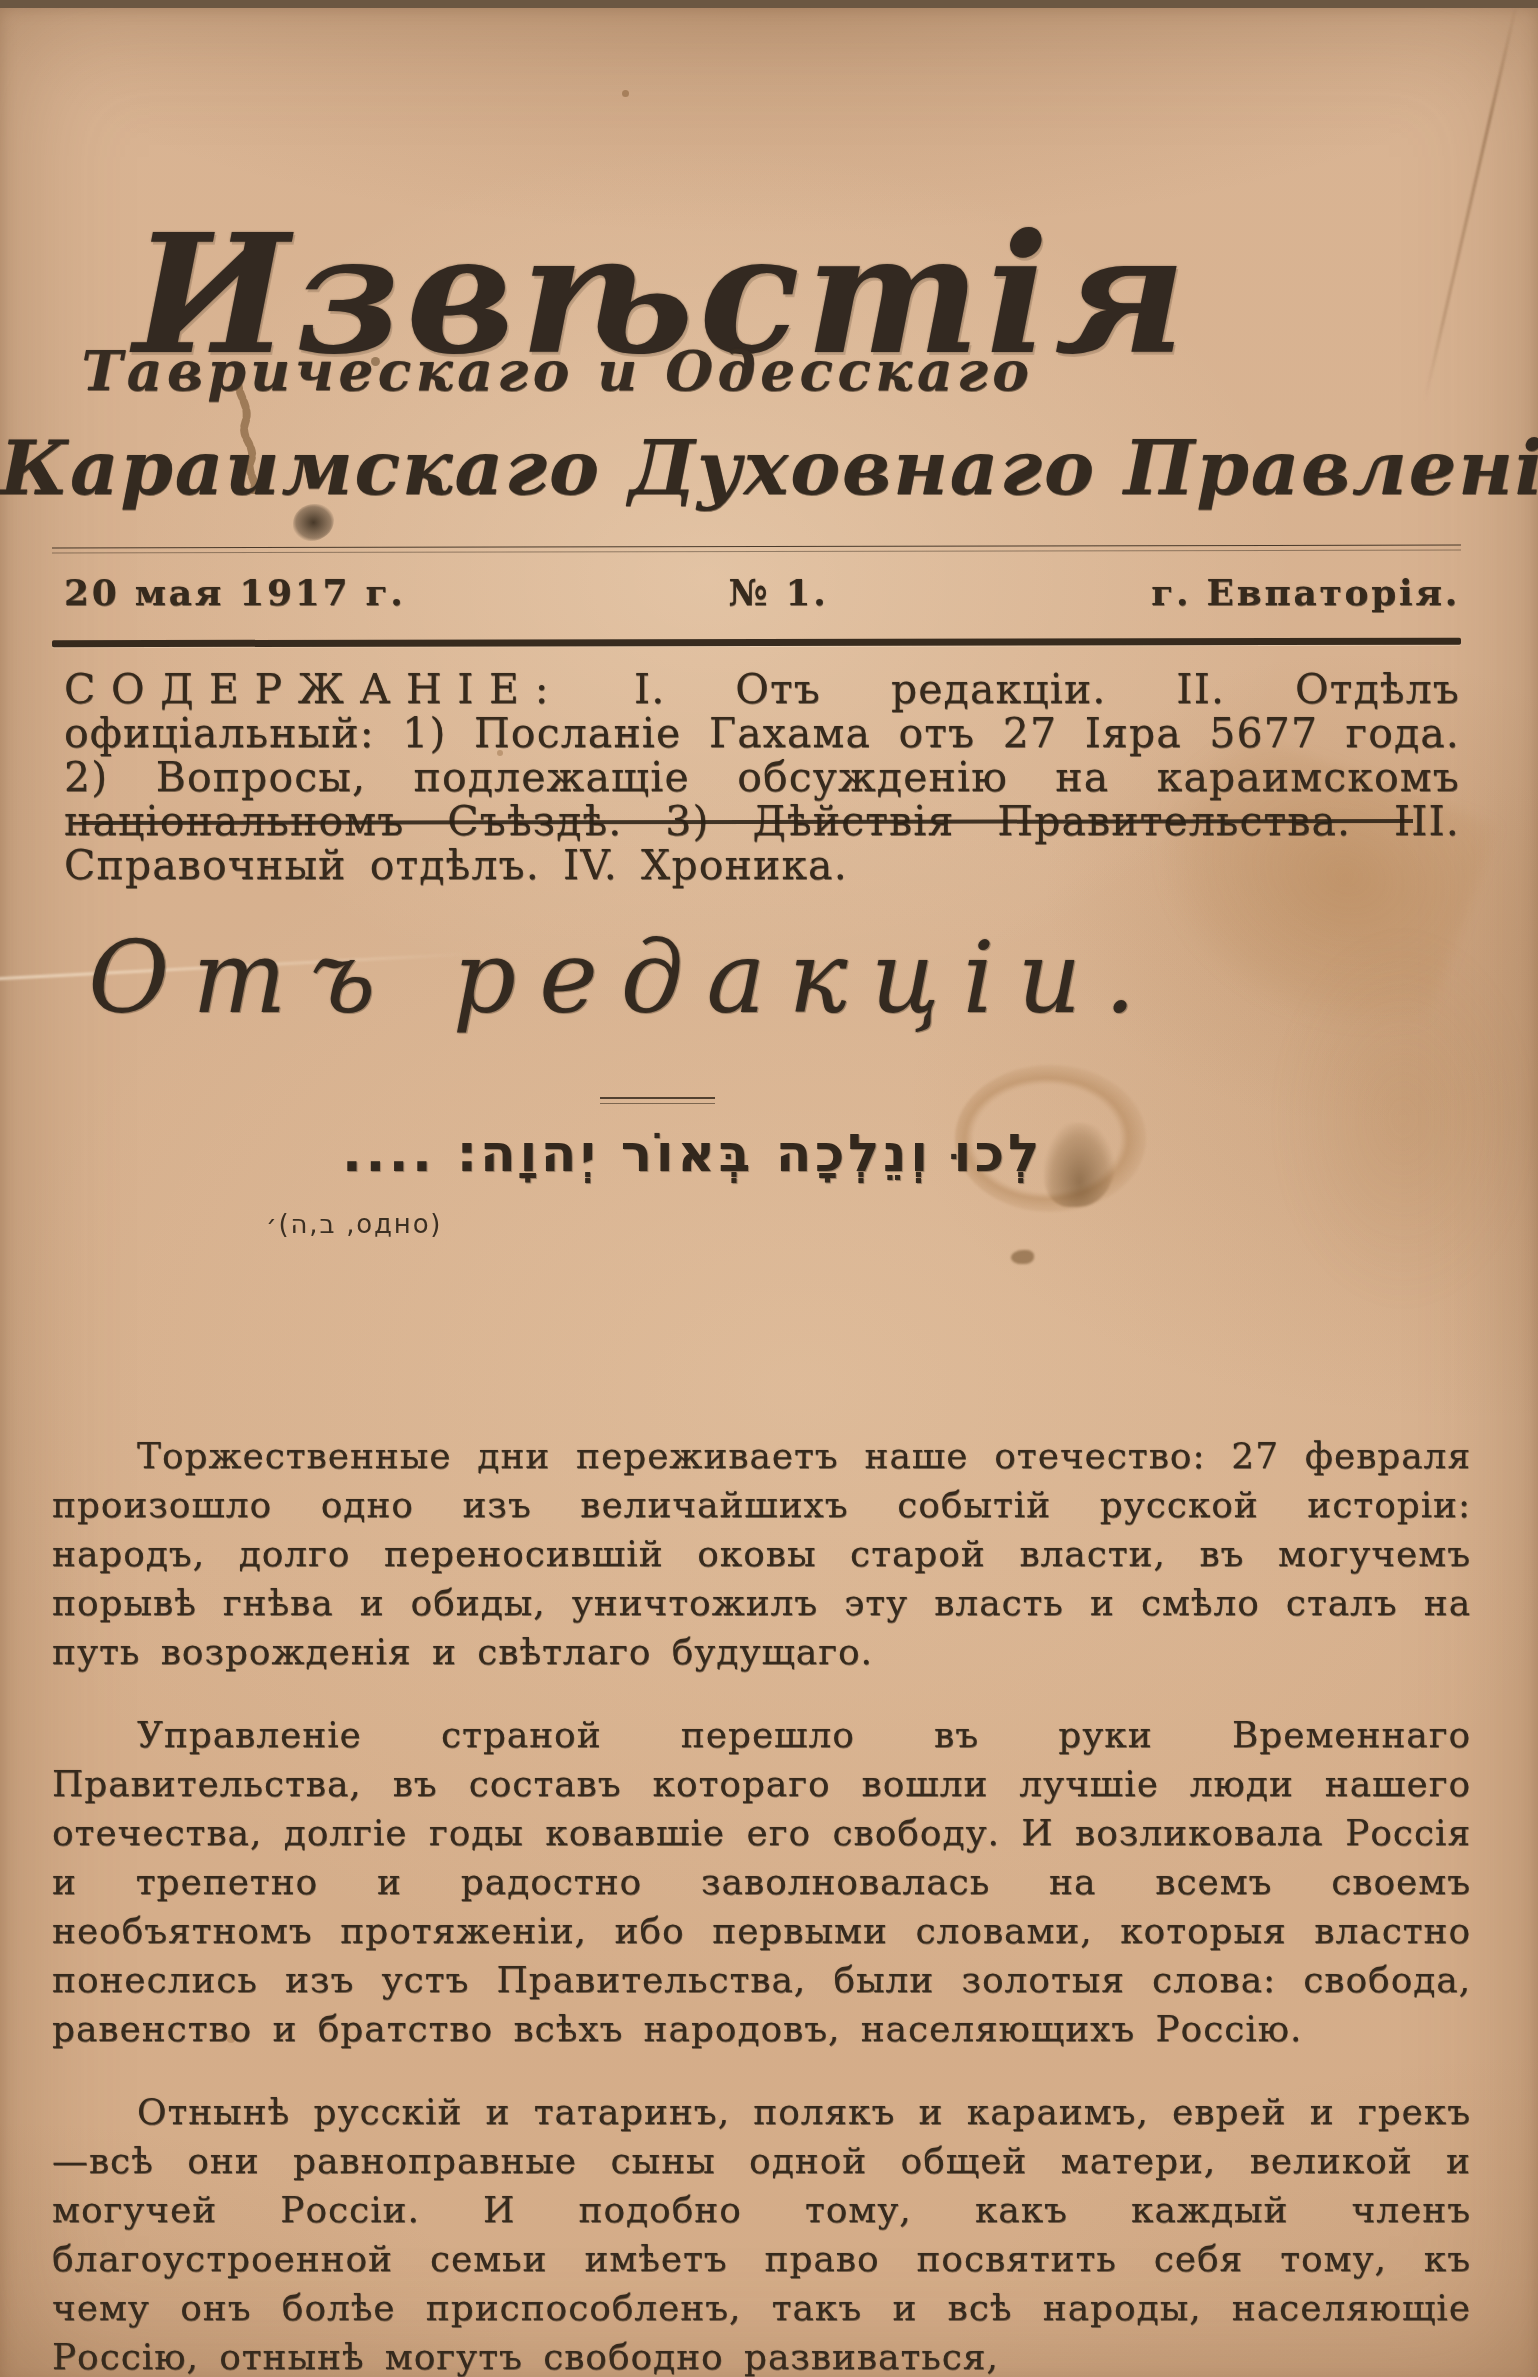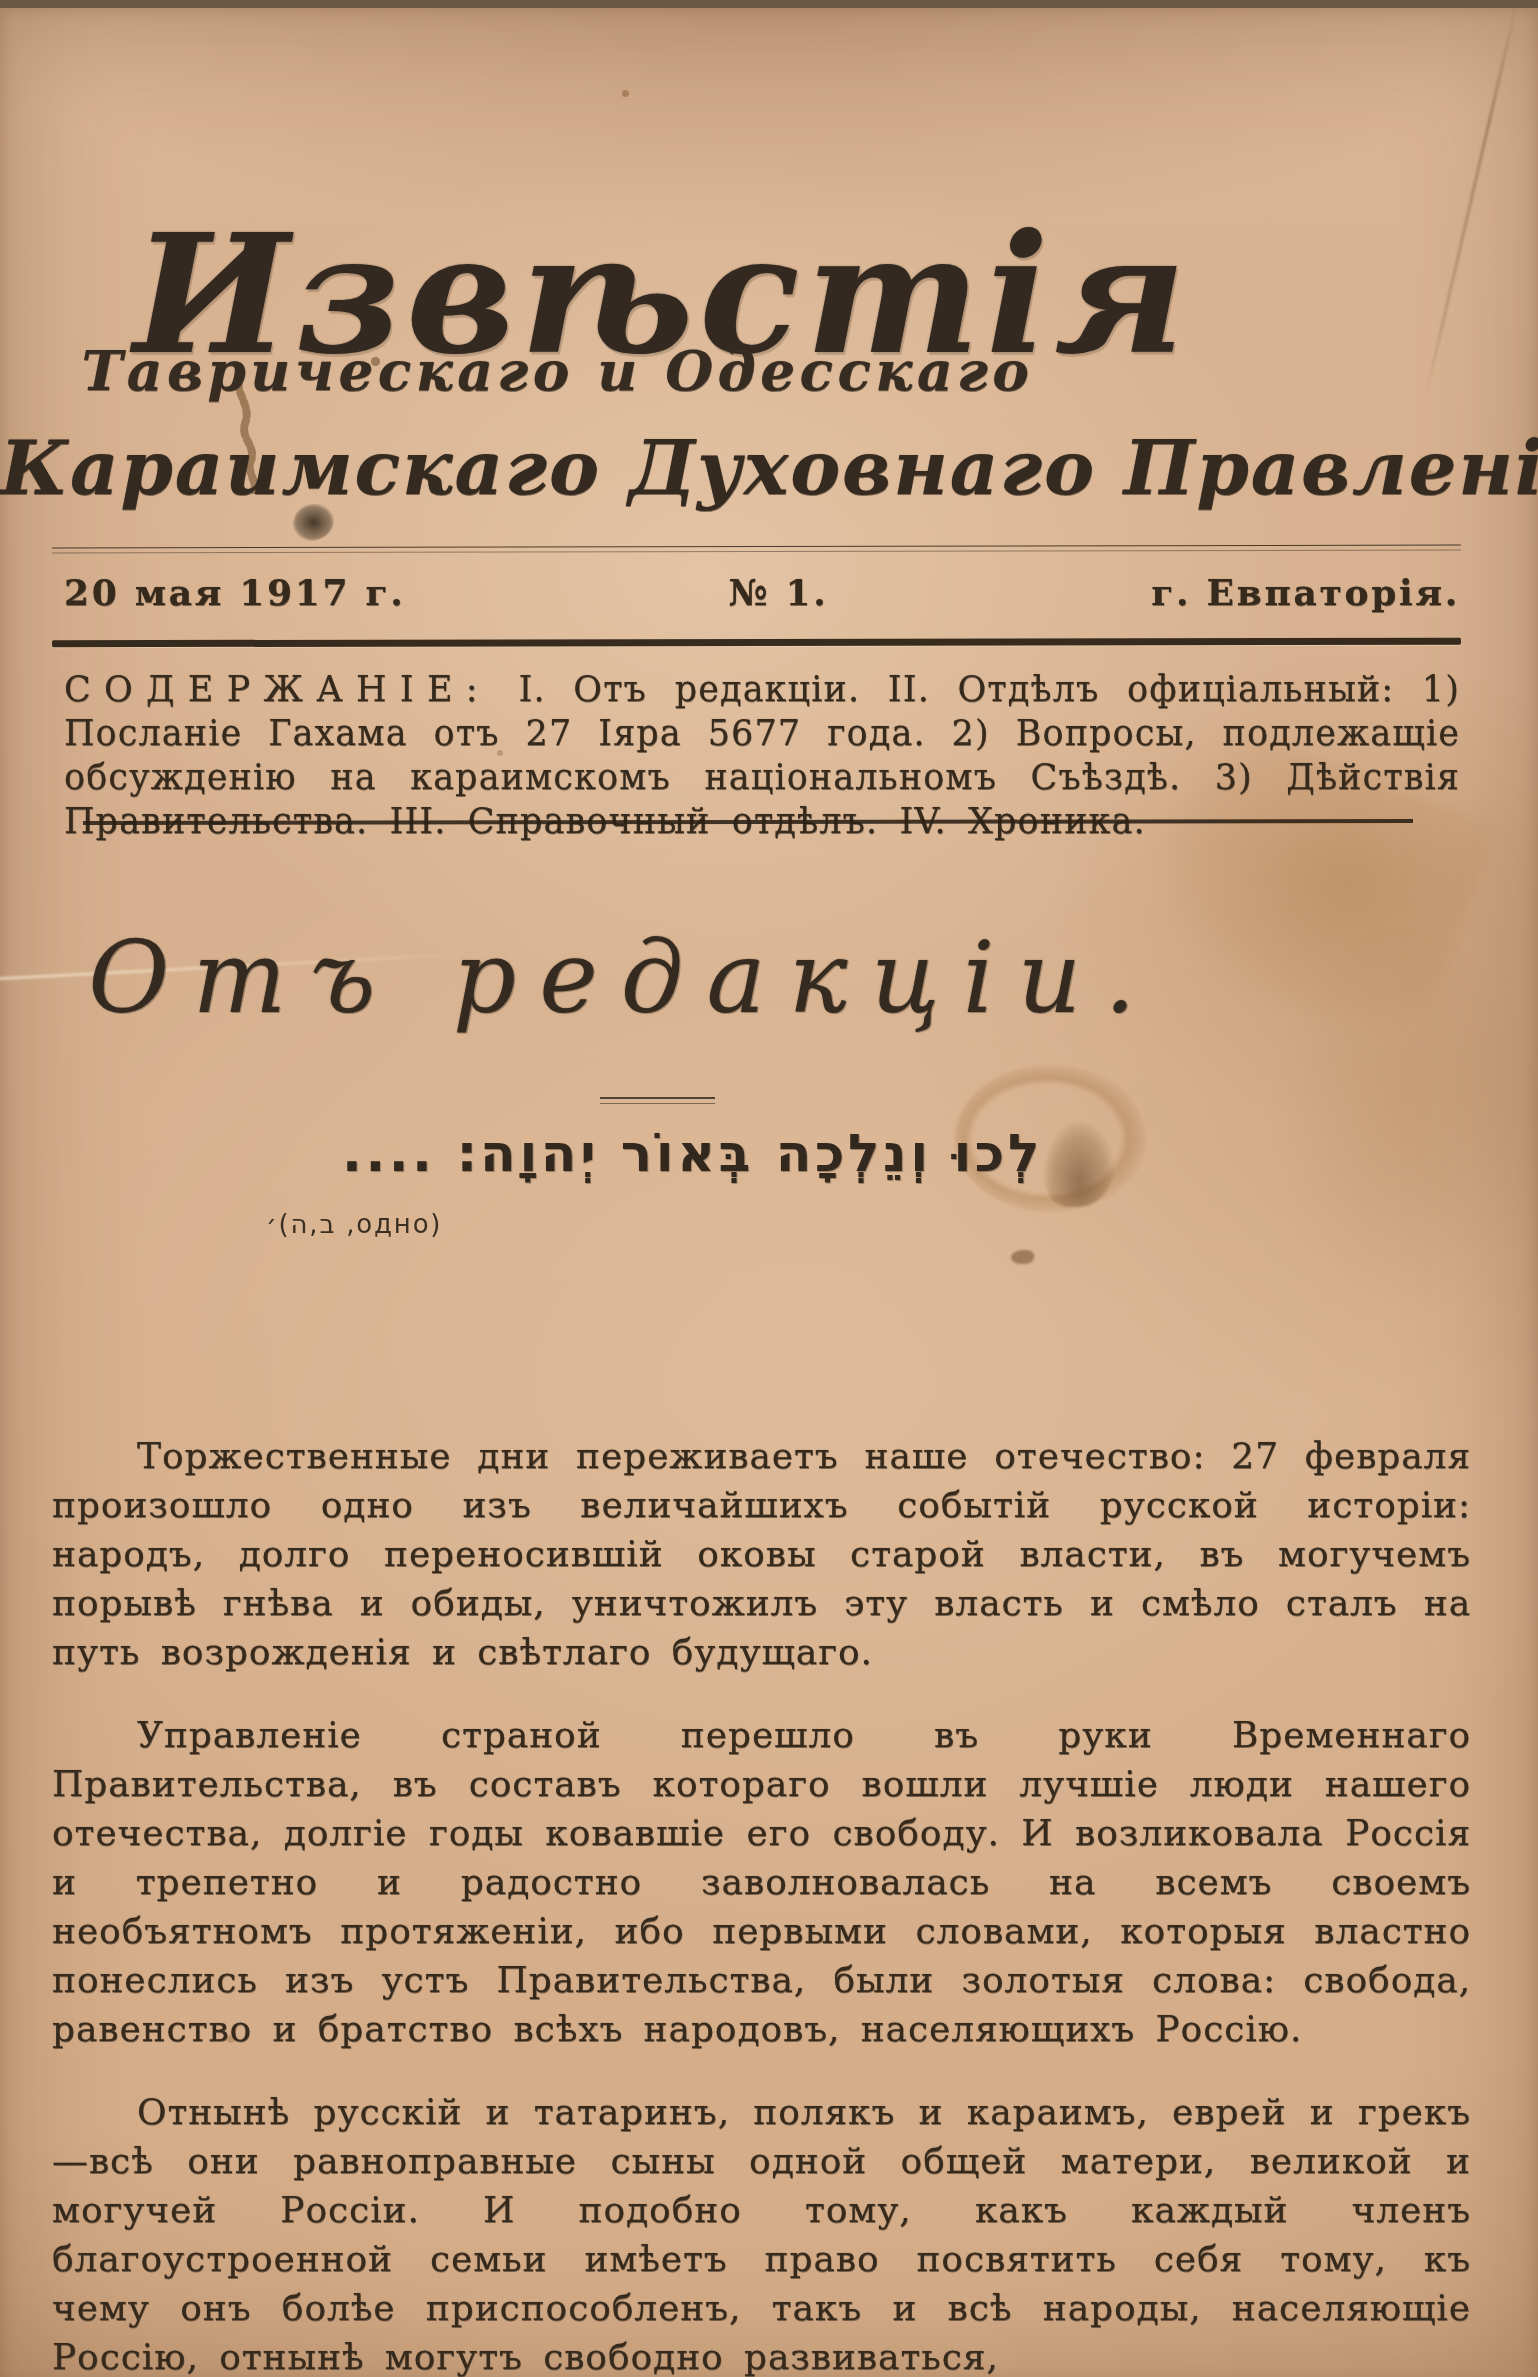--- a/index.html
+++ b/index.html
@@ -60,21 +60,21 @@
     position:absolute; top:631px; left:52px; width:1409px; height:7px;
     background:rgba(40,30,20,.92);
     border-radius:1.8px;
     transform:rotate(-0.1deg);
     box-shadow:0 0.9px 0 rgba(255,240,220,.35);
   }
 
   
   .contents{
     position:absolute; top:659px; left:64px; width:1396px;
-    font-size:35px; line-height:44px; letter-spacing:1.1px; word-spacing:9px;
+    font-size:41px; line-height:44px; letter-spacing:1.1px; word-spacing:9px;
     text-align:justify; margin:0;
   }
   .contents-label{ letter-spacing:.38em; font-weight:normal; }
   .rule-mid{
     position:absolute; top:812px; left:83px; width:1330px; height:3.6px;
     background:rgba(42,32,21,.88);
     transform:rotate(-0.08deg);
   }
 
   

